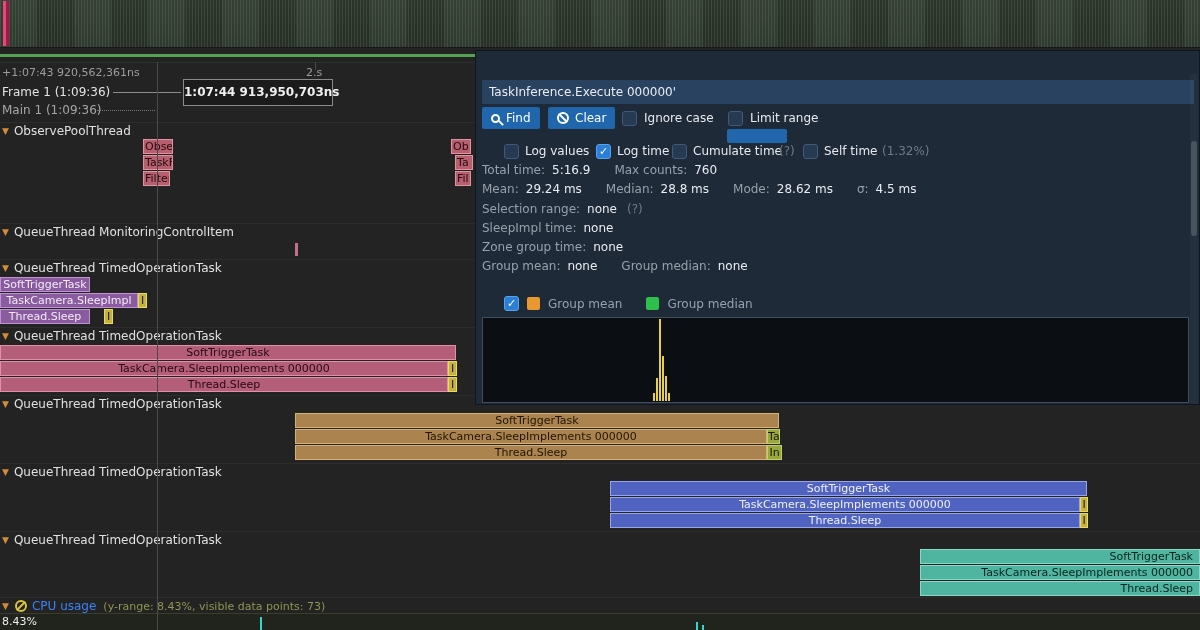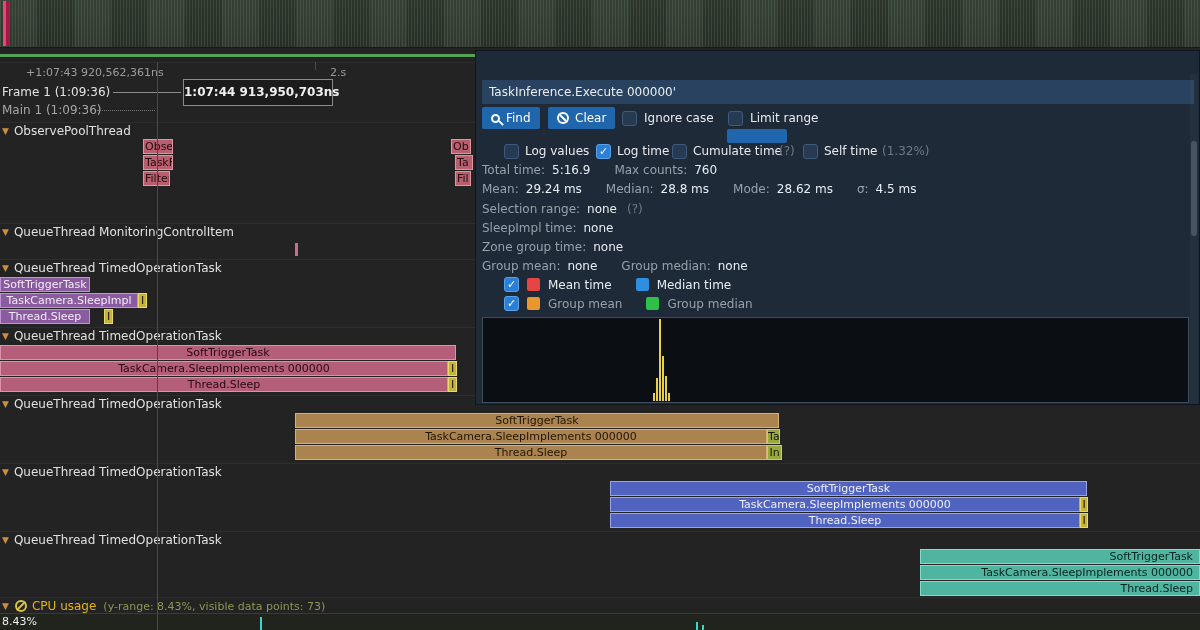--- a/index.html
+++ b/index.html
@@ -14,21 +14,21 @@
       repeating-linear-gradient(90deg, rgba(140,180,140,.10) 0 37px, rgba(40,60,40,.18) 37px 74px),
       linear-gradient(#2d322c,#262b26);
     border-bottom:1px solid #191919; }
   .frame-marker { position:absolute; left:3px; top:1px; width:6px; height:45px;
     background:linear-gradient(90deg,#e6487c 0 3px,#9c1b46 3px 6px); }
   .frames-underline { position:absolute; left:0; top:54px; width:1200px; height:3px; background:#55a155; }
 
   .sep { position:absolute; left:0; width:1200px; height:1px; background:#2d2d2d; }
   .vline { position:absolute; width:1px; background:#4a4a4a; z-index:2; }
 
-  .time-label { position:absolute; font-size:11px; color:#9d9d9d; white-space:nowrap;margin-left:24px; }
+  .time-label { position:absolute; font-size:11px; color:#9d9d9d; white-space:nowrap; }
   .frame-label { position:absolute; left:2px; top:85px; font-size:12px; color:#e3e3e3; white-space:nowrap; }
   .frame-line { position:absolute; left:113px; top:92px; width:68px; height:1px; background:#8c8c8c; }
   .main-label { position:absolute; left:2px; top:103px; font-size:12px; color:#a6a6a6; white-space:nowrap; }
   .main-dotted { position:absolute; left:97px; top:110px; width:58px; border-top:1px dotted #777; }
 
   .tooltip { position:absolute; left:183px; top:79px; width:150px; height:27px; background:#1b1b1b;
     border:1px solid #8a8a8a; color:#efefef; font-size:12px; line-height:25px; text-align:center; z-index:6; white-space:nowrap;font-weight:bold; }
 
   
   .thr { position:absolute; left:2px; font-size:12px; color:#e0e0e0; white-space:nowrap; z-index:1; }
@@ -47,21 +47,21 @@
   .z-capy   { background:#c5b23f; border-color:#e9da68; color:#1f1902; padding:0; }
   .z-capg   { background:#9aa73e; border-color:#c3cf66; color:#161c02; padding:0; }
   .mon-tick { position:absolute; left:295px; top:243px; width:3px; height:13px; background:#c56f8a; z-index:1; }
 
   
   .cpu-header { position:absolute; left:2px; top:599px; font-size:12px; white-space:nowrap; z-index:1; }
   .cpu-ic { display:inline-block; width:12px; height:12px; border:2px solid #d9c33d; border-radius:50%;
     position:relative; vertical-align:-2px; margin:0 5px 0 1px; }
   .cpu-ic::after { content:""; position:absolute; left:-2px; top:3px; width:12px; height:2px;
     background:#d9c33d; transform:rotate(-45deg); }
-  .cpu-lbl { color:#eab308; }
+  .cpu-lbl { color:#3b82f6; }
   .cpu-note { color:#8f9552; font-size:11px; margin-left:7px; }
   .cpu-strip { position:absolute; left:0; top:613px; width:1200px; height:17px; background:#21241d;
     border-top:1px solid #3a3d2c; }
   .cpu-val { position:absolute; left:2px; top:1px; font-size:11px; color:#ededed; }
   .ctick { position:absolute; bottom:0; width:2px; background:#35d8c6; }
 
   
   .panel { position:absolute; left:475px; top:50px; width:725px; height:355px; background:#1e2a38;
     border:1px solid #10161d; z-index:10; }
   .panel-header { position:absolute; left:0; top:0; width:100%; height:22px; background:#1d4e79;
@@ -247,27 +247,20 @@
       <span class="lbl">Zone group time:</span>
         <span class="val">none</span>
     </div>
     <div class="srow" style="top:208px">
       <span class="lbl">Group mean:</span>
         <span class="val">none</span>
       <span class="lbl gap">Group median:</span>
         <span class="val">none</span>
     </div>
 
-    <div class="srow" style="left:28px;top:226px">
-      <span class="chk on mr"></span>
-      <span class="swatch" style="background: rgb(230, 69, 69);"></span>
-      <span class="val">Mean time</span>
-      <span class="swatch gap" style="background: rgb(46, 143, 224);"></span>
-      <span class="val">Median time</span>
-    </div>
     <div class="srow" style="left:28px;top:245px">
       <span class="chk on mr"></span>
       <span class="swatch" style="background: rgb(232, 152, 46);"></span>
       <span class="lbl" style="margin-right:0">Group mean</span>
       <span class="swatch gap" style="background: rgb(46, 192, 74);"></span>
       <span class="lbl" style="margin-right:16px">Group median</span>
     </div>
 
     <div class="hist">
         <div class="hbar" style="left: 170px; height: 8px;"></div>

